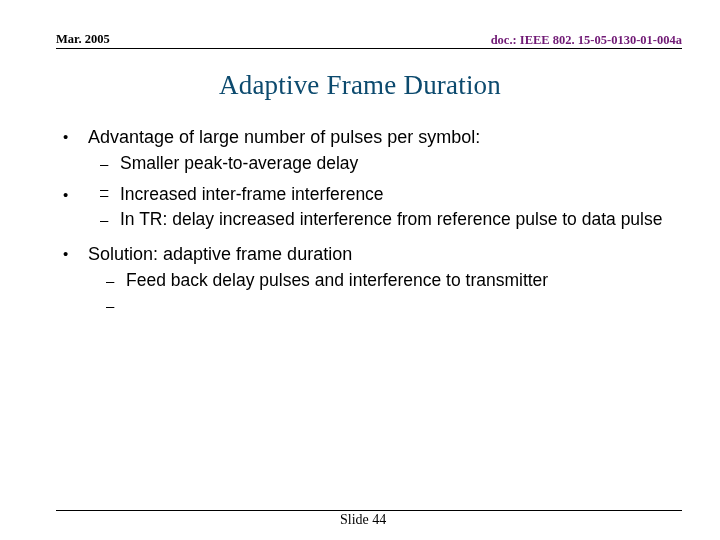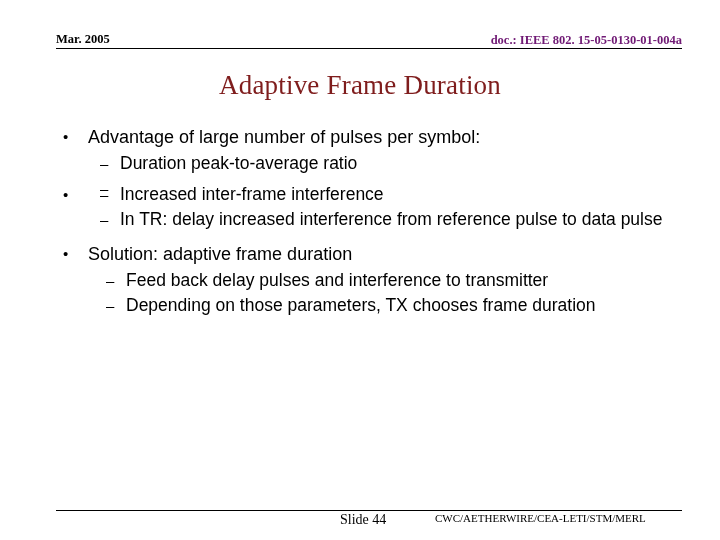--- a/index.html
+++ b/index.html
@@ -64,21 +64,21 @@
   .title {
     position: absolute;
     left: 0;
     top: 70px;
     width: 720px;
     text-align: center;
     font-family: "Liberation Serif", serif;
     font-size: 27px;
     font-weight: normal;
     letter-spacing: 0.2px;
-    color: #7f1d1d;
+    color: #0c4a6e;
   }
 
   
   .body {
     position: absolute;
     left: 56px;
     top: 124px;
     width: 630px;
   }
 
@@ -170,21 +170,21 @@
 
   <div class="body">
 
     <div class="group">
       <div class="lvl1">
         <span class="marker">•</span>
         <span>Advantage of large number of pulses per symbol:</span>
       </div>
       <div class="lvl2">
         <span class="marker">–</span>
-        <span>Duration peak-to-average ratio</span>
+        <span>Smaller peak-to-average delay</span>
       </div>
       <div class="lvl2">
         <span class="marker">–</span>
       </div>
     </div>
 
     <div class="gap-a"></div>
 
     <div class="group">
       <div class="lvl1">
@@ -206,23 +206,21 @@
       <div class="lvl1">
         <span class="marker">•</span>
         <span>Solution: adaptive frame duration</span>
       </div>
       <div class="lvl2">
         <span class="marker">–</span>
         <span>Feed back delay pulses and interference to transmitter</span>
       </div>
       <div class="lvl2">
         <span class="marker">–</span>
-        <span>Depending on those parameters, TX chooses frame duration</span>
       </div>
     </div>
 
   </div>
 
   <div class="footer-rule"></div>
   <div class="footer-slide">Slide 44</div>
-  <div class="footer-org">CWC/AETHERWIRE/CEA-LETI/STM/MERL</div>
 
 </div>
 
 </body></html>

